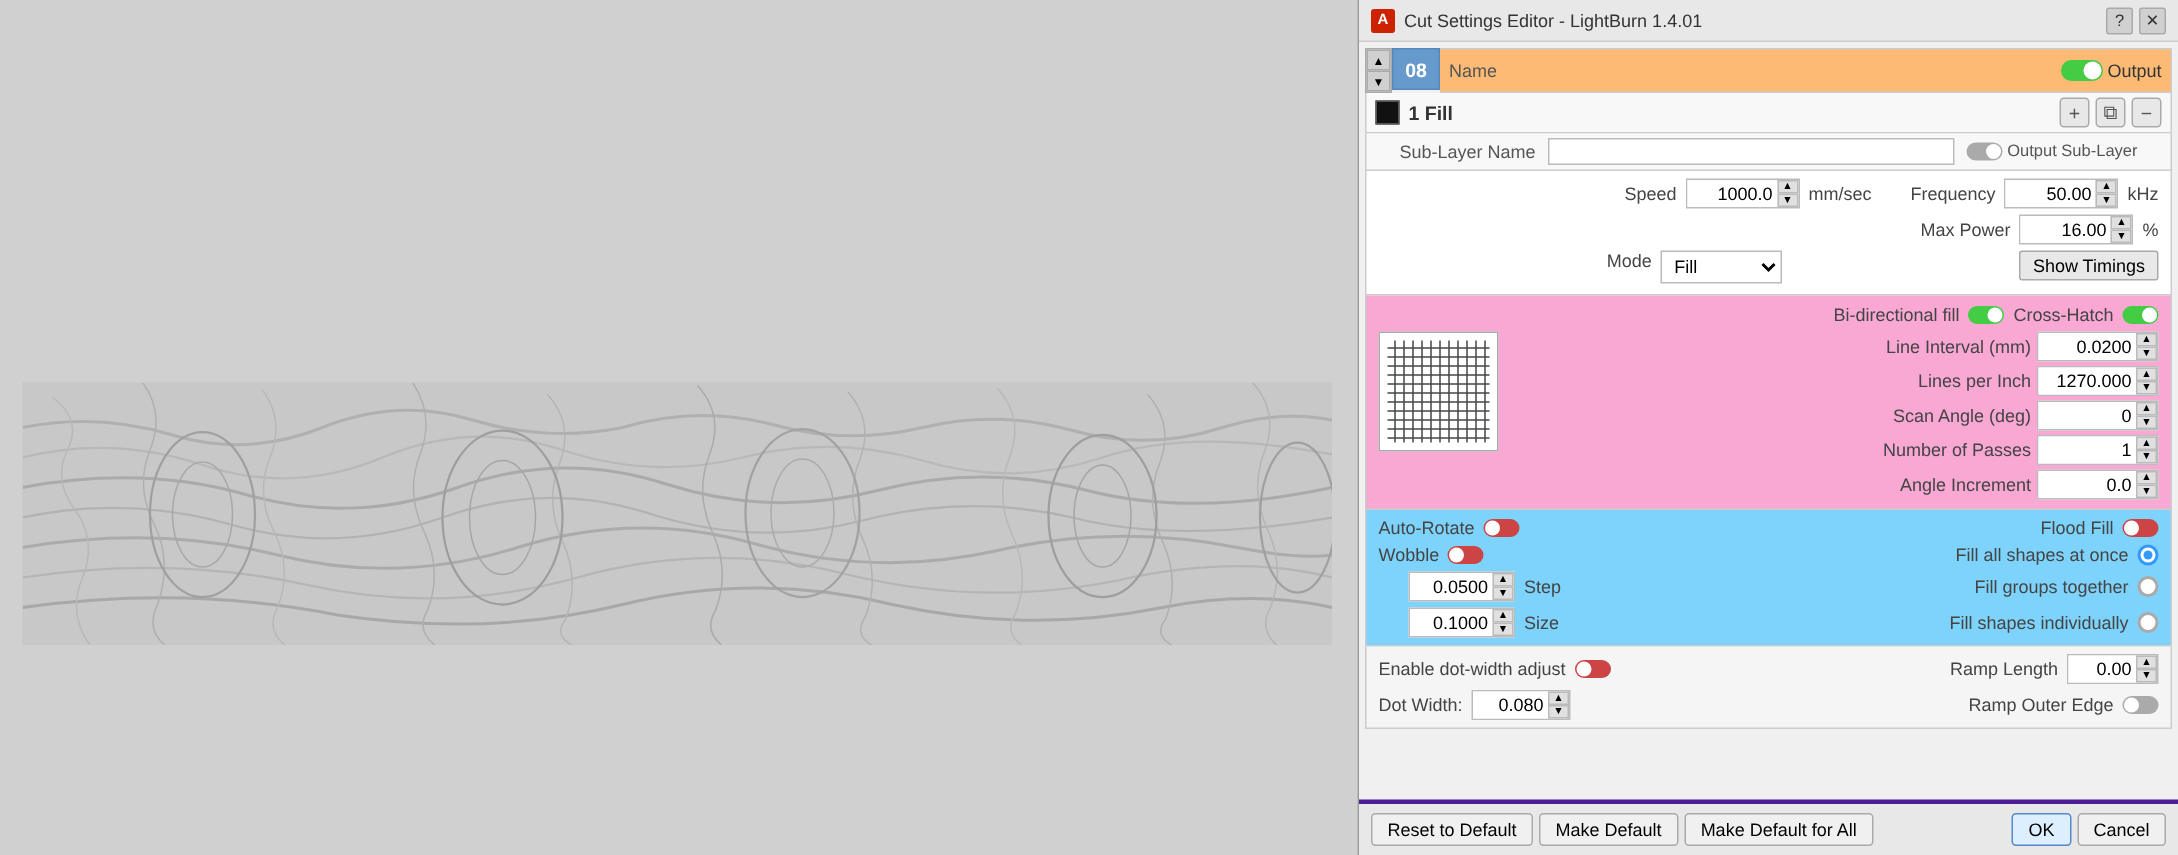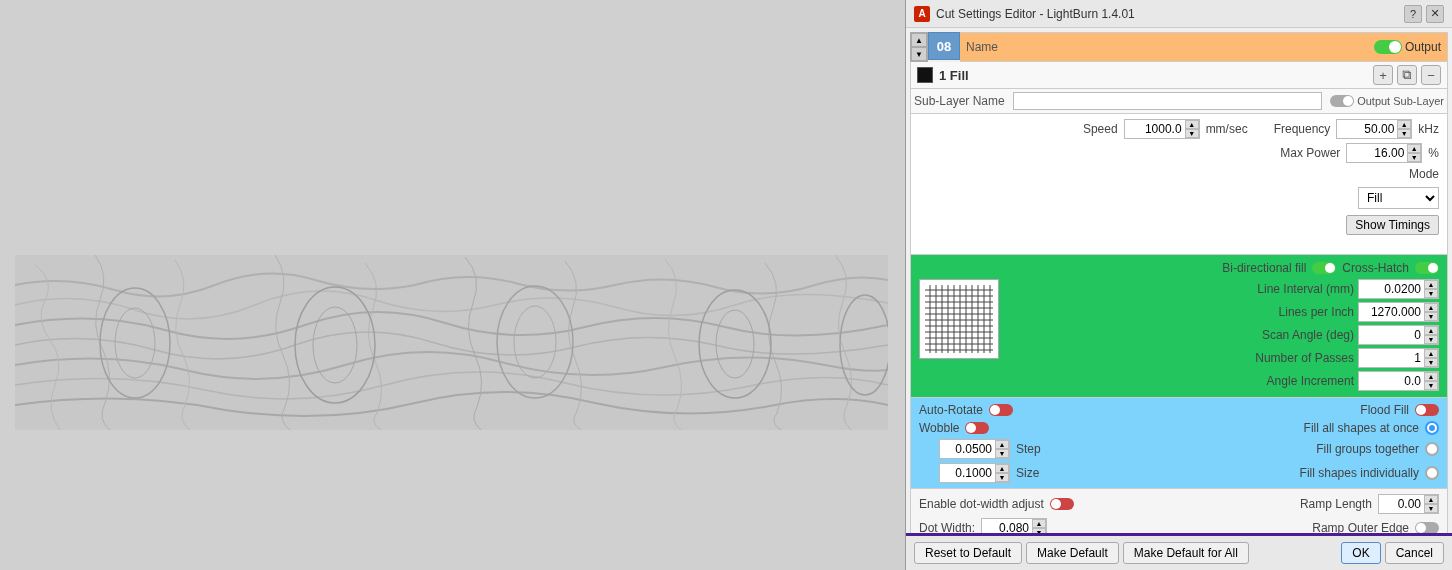--- a/index.html
+++ b/index.html
@@ -211,21 +211,21 @@
       color: #555;
     }
 
     
     .sublayer-row {
       display: flex;
       align-items: center;
       background: #f8f8f8;
       border: 1px solid #ccc;
       border-top: none;
-      padding: 3px 3px;
+      padding: 3px 22px;
       gap: 8px;
     }
 
     .sublayer-label {
       font-size: 12px;
       color: #555;
     }
 
     .sublayer-input {
       flex: 1;
@@ -513,33 +513,33 @@
           <div class="spinbox">
             <input type="text" value="16.00" style="">
             <div class="spinbox-btns">
               <div class="spin-btn">▲</div>
               <div class="spin-btn">▼</div>
             </div>
           </div>
           <span class="unit-label">%</span>
         </div>
 
-        <div style="display:flex; align-items:flex-end; gap:6px; margin-bottom:14px;flex-direction:column;">
+        <div style="display:flex; align-items:flex-start; gap:6px; margin-bottom:2px;">
           <span style="font-size:12px; color:#444; margin-left:auto;">Mode</span>
           <select class="mode-select">
             <option>Fill</option>
             <option>Line</option>
             <option>Offset Fill</option>
             <option>Image</option>
           </select>
           <button class="show-timings-btn">Show Timings</button>
         </div>
       </div>
 
-      <div style="background:#22c55e; border:1px solid #ccc; border-top:none; padding:6px 8px;">
+      <div style="background:#f9a8d4; border:1px solid #ccc; border-top:none; padding:6px 8px;">
 
         <div style="display:flex; align-items:center; justify-content:flex-end; gap:6px; margin-bottom:4px;">
           <span style="font-size:12px; color:#444;">Bi-directional fill</span>
           <div class="toggle-sm">
             <div class="toggle-sm-knob"></div>
           </div>
           <span style="font-size:12px; color:#444;">Cross-Hatch</span>
           <div class="toggle-sm">
             <div class="toggle-sm-knob"></div>
           </div>

